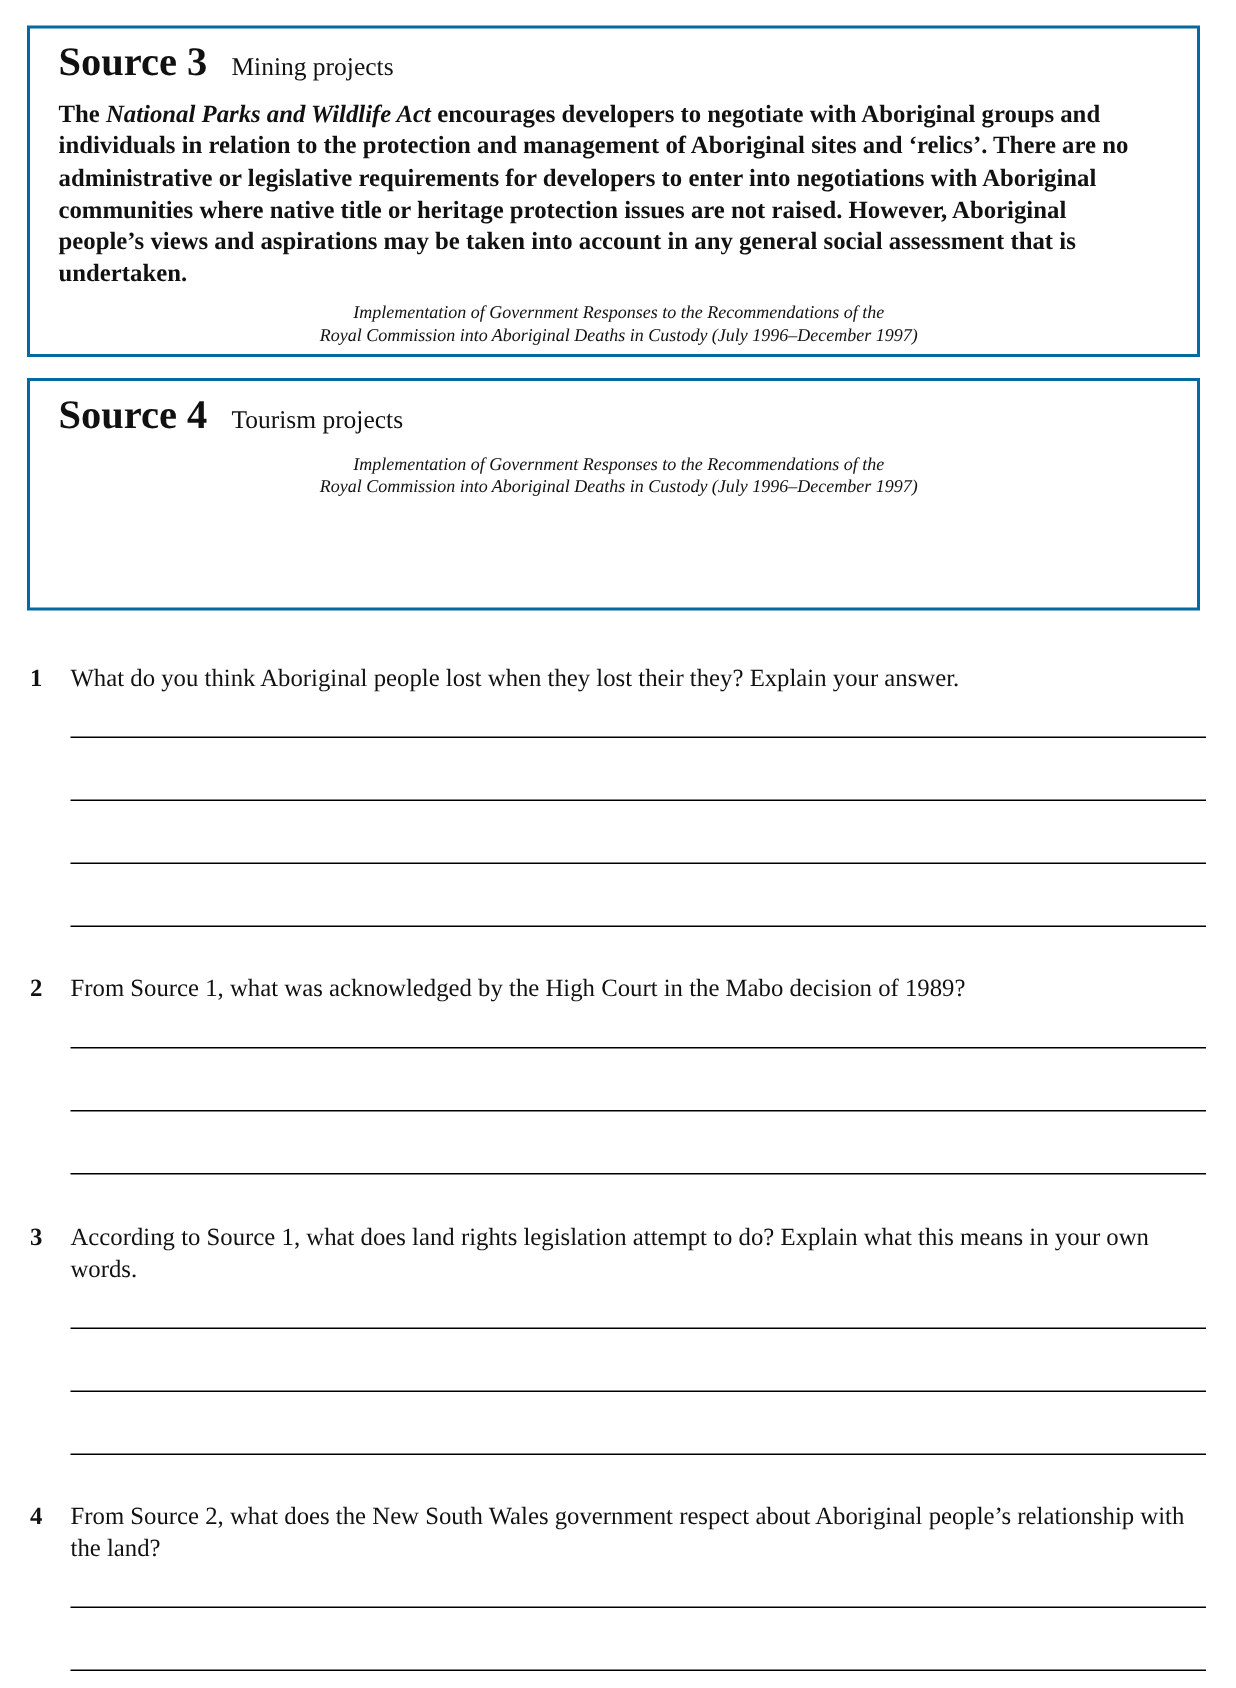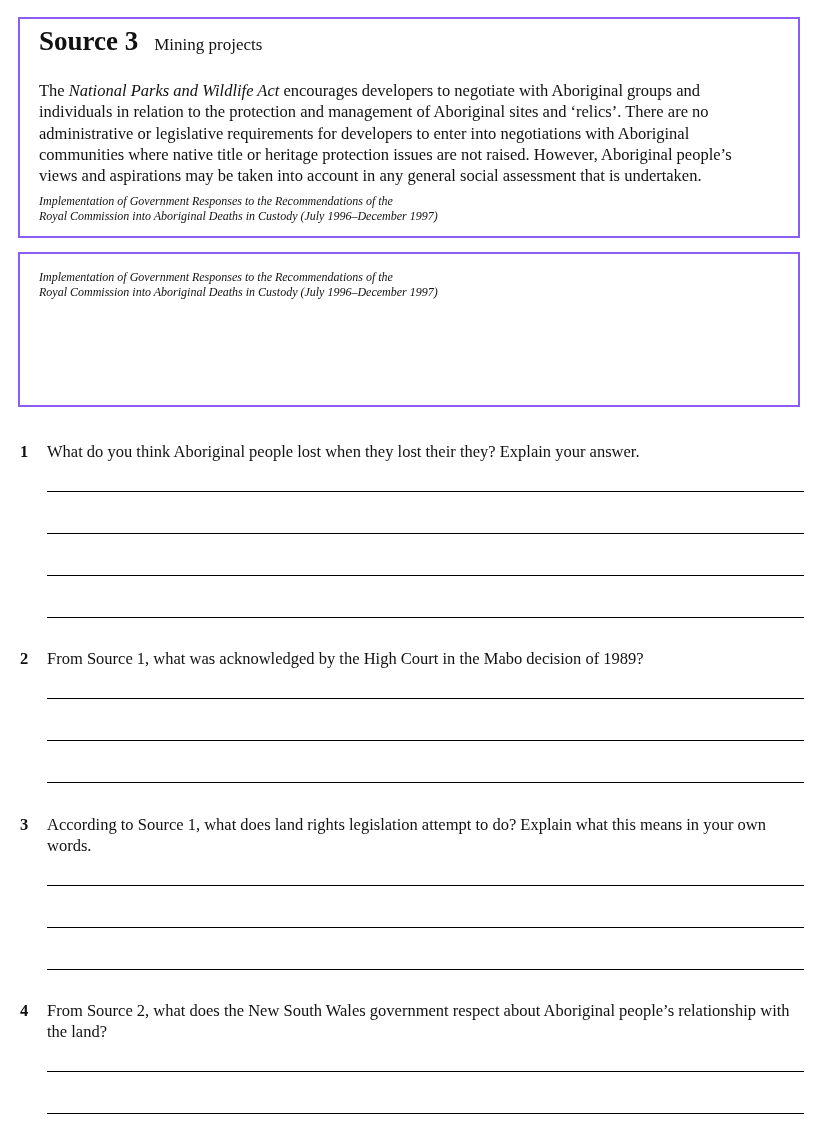--- a/index.html
+++ b/index.html
@@ -2,31 +2,31 @@
 <html><head>
   <meta charset="utf-8">
   <style>
     html, body { margin: 0; padding: 0; background: #ffffff; }
     body {
       width: 824px; height: 1125px; position: relative; overflow: hidden;
       font-family: "Liberation Serif", "DejaVu Serif", serif; color: #111;
     }
     .source-box {
       position: absolute; left: 18px; width: 782px;
-      border: 2px solid #8b5cf6; box-sizing: border-box;
+      border: 2px solid #0369a1; box-sizing: border-box;
       padding: 8px 12px 8px 19px;
     }
     #source3 { top: 17px; height: 221px; }
     #source4 { top: 252px; height: 155px; }
     .source-head { display: flex; align-items: baseline; margin: 0; line-height: 28px; }
     .source-num { font-size: 27px; font-weight: bold; margin-right: 16px; }
     .source-title { font-size: 17px; font-weight: normal; }
-    .source-body { font-size: 16.5px; line-height: 21.3px; margin-top: 21px; width: 720px; }
+    .source-body { font-size: 16.5px; line-height: 21.3px; margin-top: 6px; width: 720px; font-weight: bold; }
     .source-citation {
-      font-style: italic; font-size: 12px; line-height: 15px; text-align: left;
+      font-style: italic; font-size: 12px; line-height: 15px; text-align: center;
       margin-top: 8px; padding-right: 0;
     }
     .question {
       position: absolute; left: 20px; width: 784px;
     }
     .q-row { display: flex; font-size: 16.5px; line-height: 21px; }
     .q-num { width: 27px; font-weight: bold; flex: none; }
     .q-text { flex: 1; }
     .answer-line {
       position: absolute; left: 47px; width: 757px; height: 0;
@@ -42,20 +42,24 @@
     <span class="source-title">Mining projects</span>
   </div>
   <div class="source-body"><span>The </span><i>National Parks and Wildlife Act</i><span> encourages developers to negotiate with Aboriginal groups and individuals in relation to the protection and management of Aboriginal sites and ‘relics’. There are no administrative or legislative requirements for developers to enter into negotiations with Aboriginal communities where native title or heritage protection issues are not raised. However, Aboriginal people’s views and aspirations may be taken into account in any general social assessment that is undertaken.</span></div>
   <div class="source-citation">
     <div>Implementation of Government Responses to the Recommendations of the</div>
     <div>Royal Commission into Aboriginal Deaths in Custody (July 1996–December 1997)</div>
   </div>
 </div>
 
 <div class="source-box" id="source4">
+  <div class="source-head">
+    <span class="source-num">Source 4</span>
+    <span class="source-title">Tourism projects</span>
+  </div>
   <div class="source-citation">
     <div>Implementation of Government Responses to the Recommendations of the</div>
     <div>Royal Commission into Aboriginal Deaths in Custody (July 1996–December 1997)</div>
   </div>
 </div>
 
 <div class="question" style="top:441px;">
   <div class="q-row">
     <span class="q-num">1</span>
     <span class="q-text">What do you think Aboriginal people lost when they lost their they? Explain your answer.</span>

